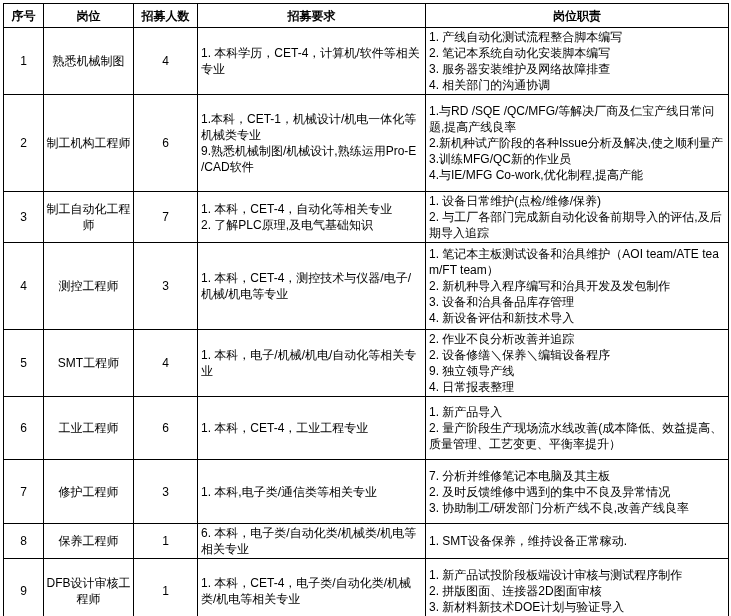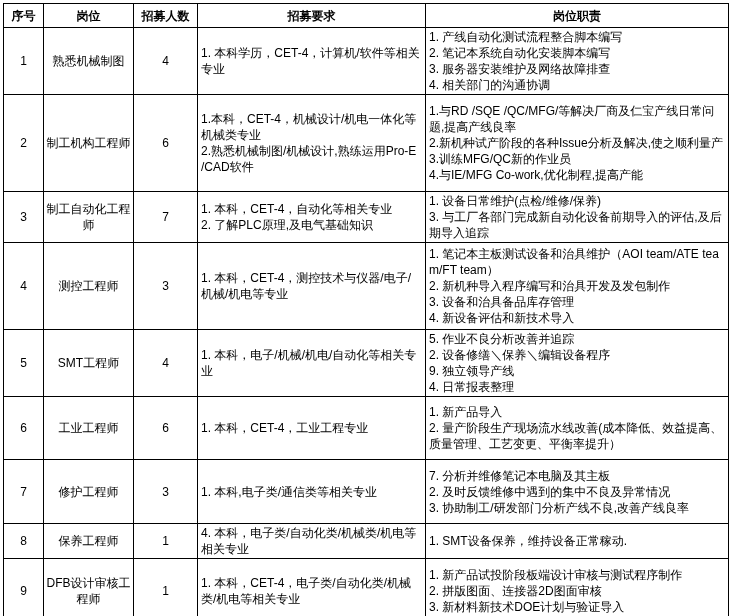--- a/index.html
+++ b/index.html
@@ -100,41 +100,41 @@
             <div class="line">2. 笔记本系统自动化安装脚本编写</div>
             <div class="line">3. 服务器安装维护及网络故障排查</div>
             <div class="line">4. 相关部门的沟通协调</div>
           </td>
         </tr>
         <tr>
           <td class="center">2</td>
           <td class="center">制工机构工程师</td>
           <td class="center">6</td>
           <td class="text">
-            <div class="line">1.本科，CET-4，机械设计/机电一体化等机械类专业</div>
-            <div class="line">2.熟悉机械制图/机械设计,熟练运用Pro-E /CAD软件</div>
+            <div class="line">1.本科，CET-1，机械设计/机电一体化等机械类专业</div>
+            <div class="line">9.熟悉机械制图/机械设计,熟练运用Pro-E /CAD软件</div>
           </td>
           <td class="text">
             <div class="line">1.与RD /SQE /QC/MFG/等解决厂商及仁宝产线日常问题,提高产线良率</div>
             <div class="line">2.新机种试产阶段的各种Issue分析及解决,使之顺利量产</div>
             <div class="line">3.训练MFG/QC新的作业员</div>
             <div class="line">4.与IE/MFG Co-work,优化制程,提高产能</div>
           </td>
         </tr>
         <tr>
           <td class="center">3</td>
           <td class="center">制工自动化工程师</td>
           <td class="center">7</td>
           <td class="text">
             <div class="line">1. 本科，CET-4，自动化等相关专业</div>
             <div class="line">2. 了解PLC原理,及电气基础知识</div>
           </td>
           <td class="text">
             <div class="line">1. 设备日常维护(点检/维修/保养)</div>
-            <div class="line">3. 与工厂各部门完成新自动化设备前期导入的评估,及后期导入追踪</div>
+            <div class="line">2. 与工厂各部门完成新自动化设备前期导入的评估,及后期导入追踪</div>
           </td>
         </tr>
         <tr>
           <td class="center">4</td>
           <td class="center">测控工程师</td>
           <td class="center">3</td>
           <td class="text">
             <div class="line">1. 本科，CET-4，测控技术与仪器/电子/机械/机电等专业</div>
           </td>
           <td class="text">
@@ -145,21 +145,21 @@
           </td>
         </tr>
         <tr>
           <td class="center">5</td>
           <td class="center">SMT工程师</td>
           <td class="center">4</td>
           <td class="text">
             <div class="line">1. 本科，电子/机械/机电/自动化等相关专业</div>
           </td>
           <td class="text">
-            <div class="line">5. 作业不良分析改善并追踪</div>
+            <div class="line">2. 作业不良分析改善并追踪</div>
             <div class="line">2. 设备修缮＼保养＼编辑设备程序</div>
             <div class="line">9. 独立领导产线</div>
             <div class="line">4. 日常报表整理</div>
           </td>
         </tr>
         <tr>
           <td class="center">6</td>
           <td class="center">工业工程师</td>
           <td class="center">6</td>
           <td class="text">
@@ -181,21 +181,21 @@
             <div class="line">7. 分析并维修笔记本电脑及其主板</div>
             <div class="line">2. 及时反馈维修中遇到的集中不良及异常情况</div>
             <div class="line">3. 协助制工/研发部门分析产线不良,改善产线良率</div>
           </td>
         </tr>
         <tr>
           <td class="center">8</td>
           <td class="center">保养工程师</td>
           <td class="center">1</td>
           <td class="text">
-            <div class="line">4. 本科，电子类/自动化类/机械类/机电等相关专业</div>
+            <div class="line">6. 本科，电子类/自动化类/机械类/机电等相关专业</div>
           </td>
           <td class="text">
             <div class="line">1. SMT设备保养，维持设备正常稼动.</div>
           </td>
         </tr>
         <tr>
           <td class="center">9</td>
           <td class="center">DFB设计审核工程师</td>
           <td class="center">1</td>
           <td class="text">

